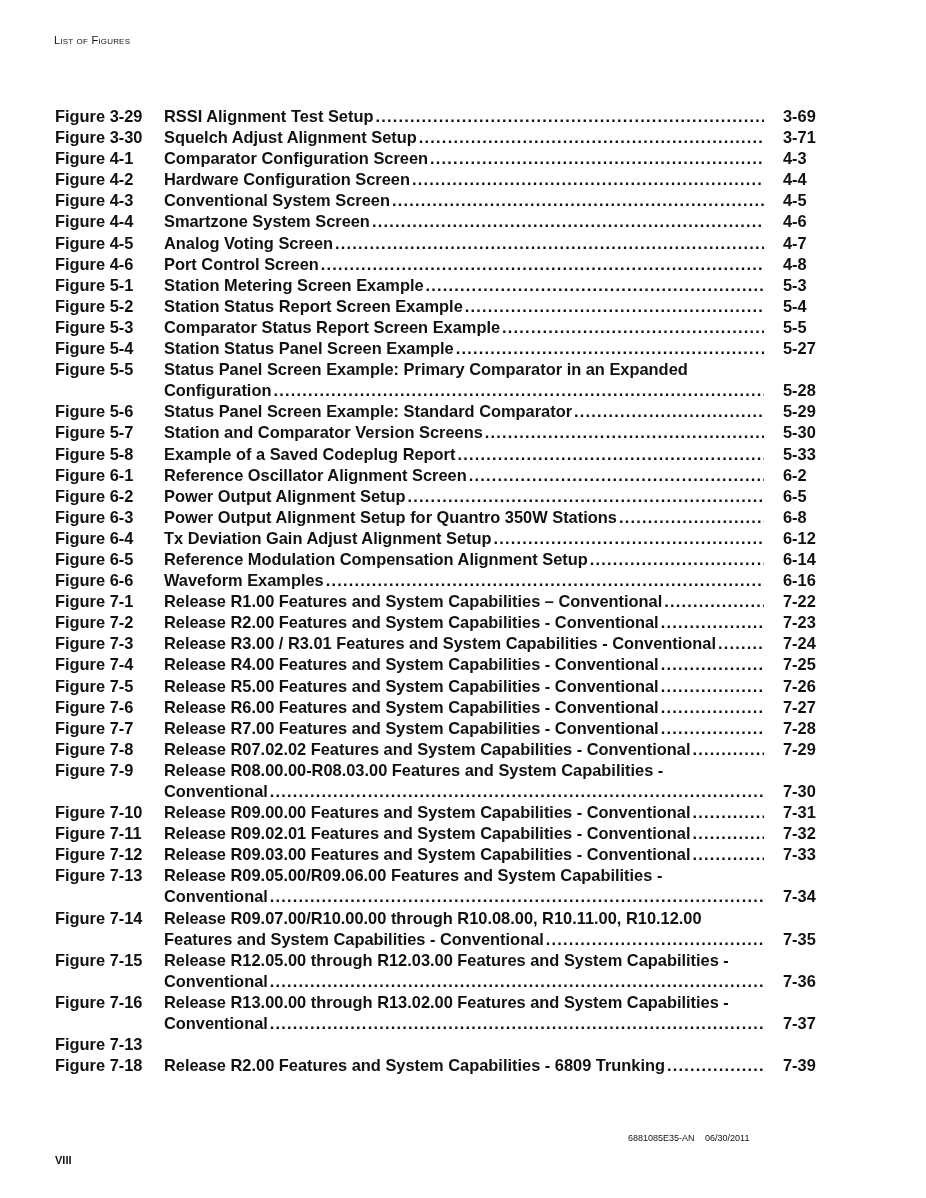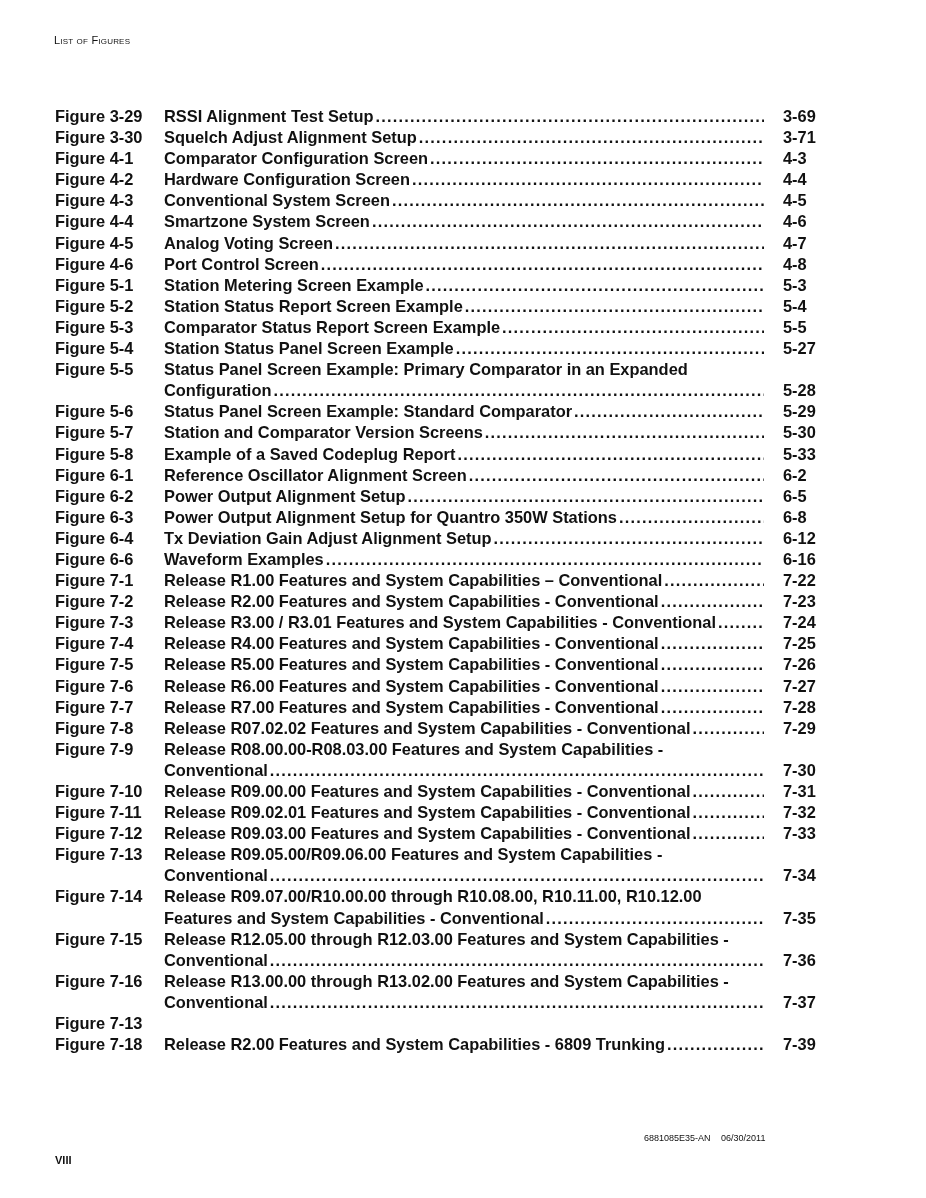--- a/index.html
+++ b/index.html
@@ -22,21 +22,21 @@
     flex: 1; overflow: hidden; white-space: nowrap; margin: 0 3px 0 2px;
     letter-spacing: 1.2px;
   }
   .leader::before { content: "................................................................................................................................................................................................................................"; }
   .page-num { flex: none; min-width: 34px; margin-left: 16px; }
   .footer-left {
     position: absolute; left: 55px; top: 1131px;
     font-family: "Liberation Sans", sans-serif; font-size: 11px; font-weight: bold; margin-top: 23px;
   }
   .footer-right {
-    position: absolute; left: 644px; top: 1133px;
+    position: absolute; left: 628px; top: 1133px;
     font-family: "Liberation Sans", sans-serif; font-size: 9px; word-spacing: 8px;
   }
 </style>
 </head>
 <body>
 
 <div class="running-head" style="font-variant: small-caps; font-size: 11px;">List of Figures</div>
 
 <div class="toc" id="toc">
     <div class="entry">
@@ -236,20 +236,30 @@
       <div class="fig-label">Figure 6-4</div>
       <div class="fig-body">
         <div class="line">
           <span class="title-text">Tx Deviation Gain Adjust Alignment Setup</span>
           <span class="leader"></span>
           <span class="page-num">6-12</span>
         </div>
       </div>
     </div>
     <div class="entry">
+      <div class="fig-label">Figure 6-5</div>
+      <div class="fig-body">
+        <div class="line">
+          <span class="title-text">Reference Modulation Compensation Alignment Setup</span>
+          <span class="leader"></span>
+          <span class="page-num">6-14</span>
+        </div>
+      </div>
+    </div>
+    <div class="entry">
       <div class="fig-label">Figure 6-6</div>
       <div class="fig-body">
         <div class="line">
           <span class="title-text">Waveform Examples</span>
           <span class="leader"></span>
           <span class="page-num">6-16</span>
         </div>
       </div>
     </div>
     <div class="entry">

